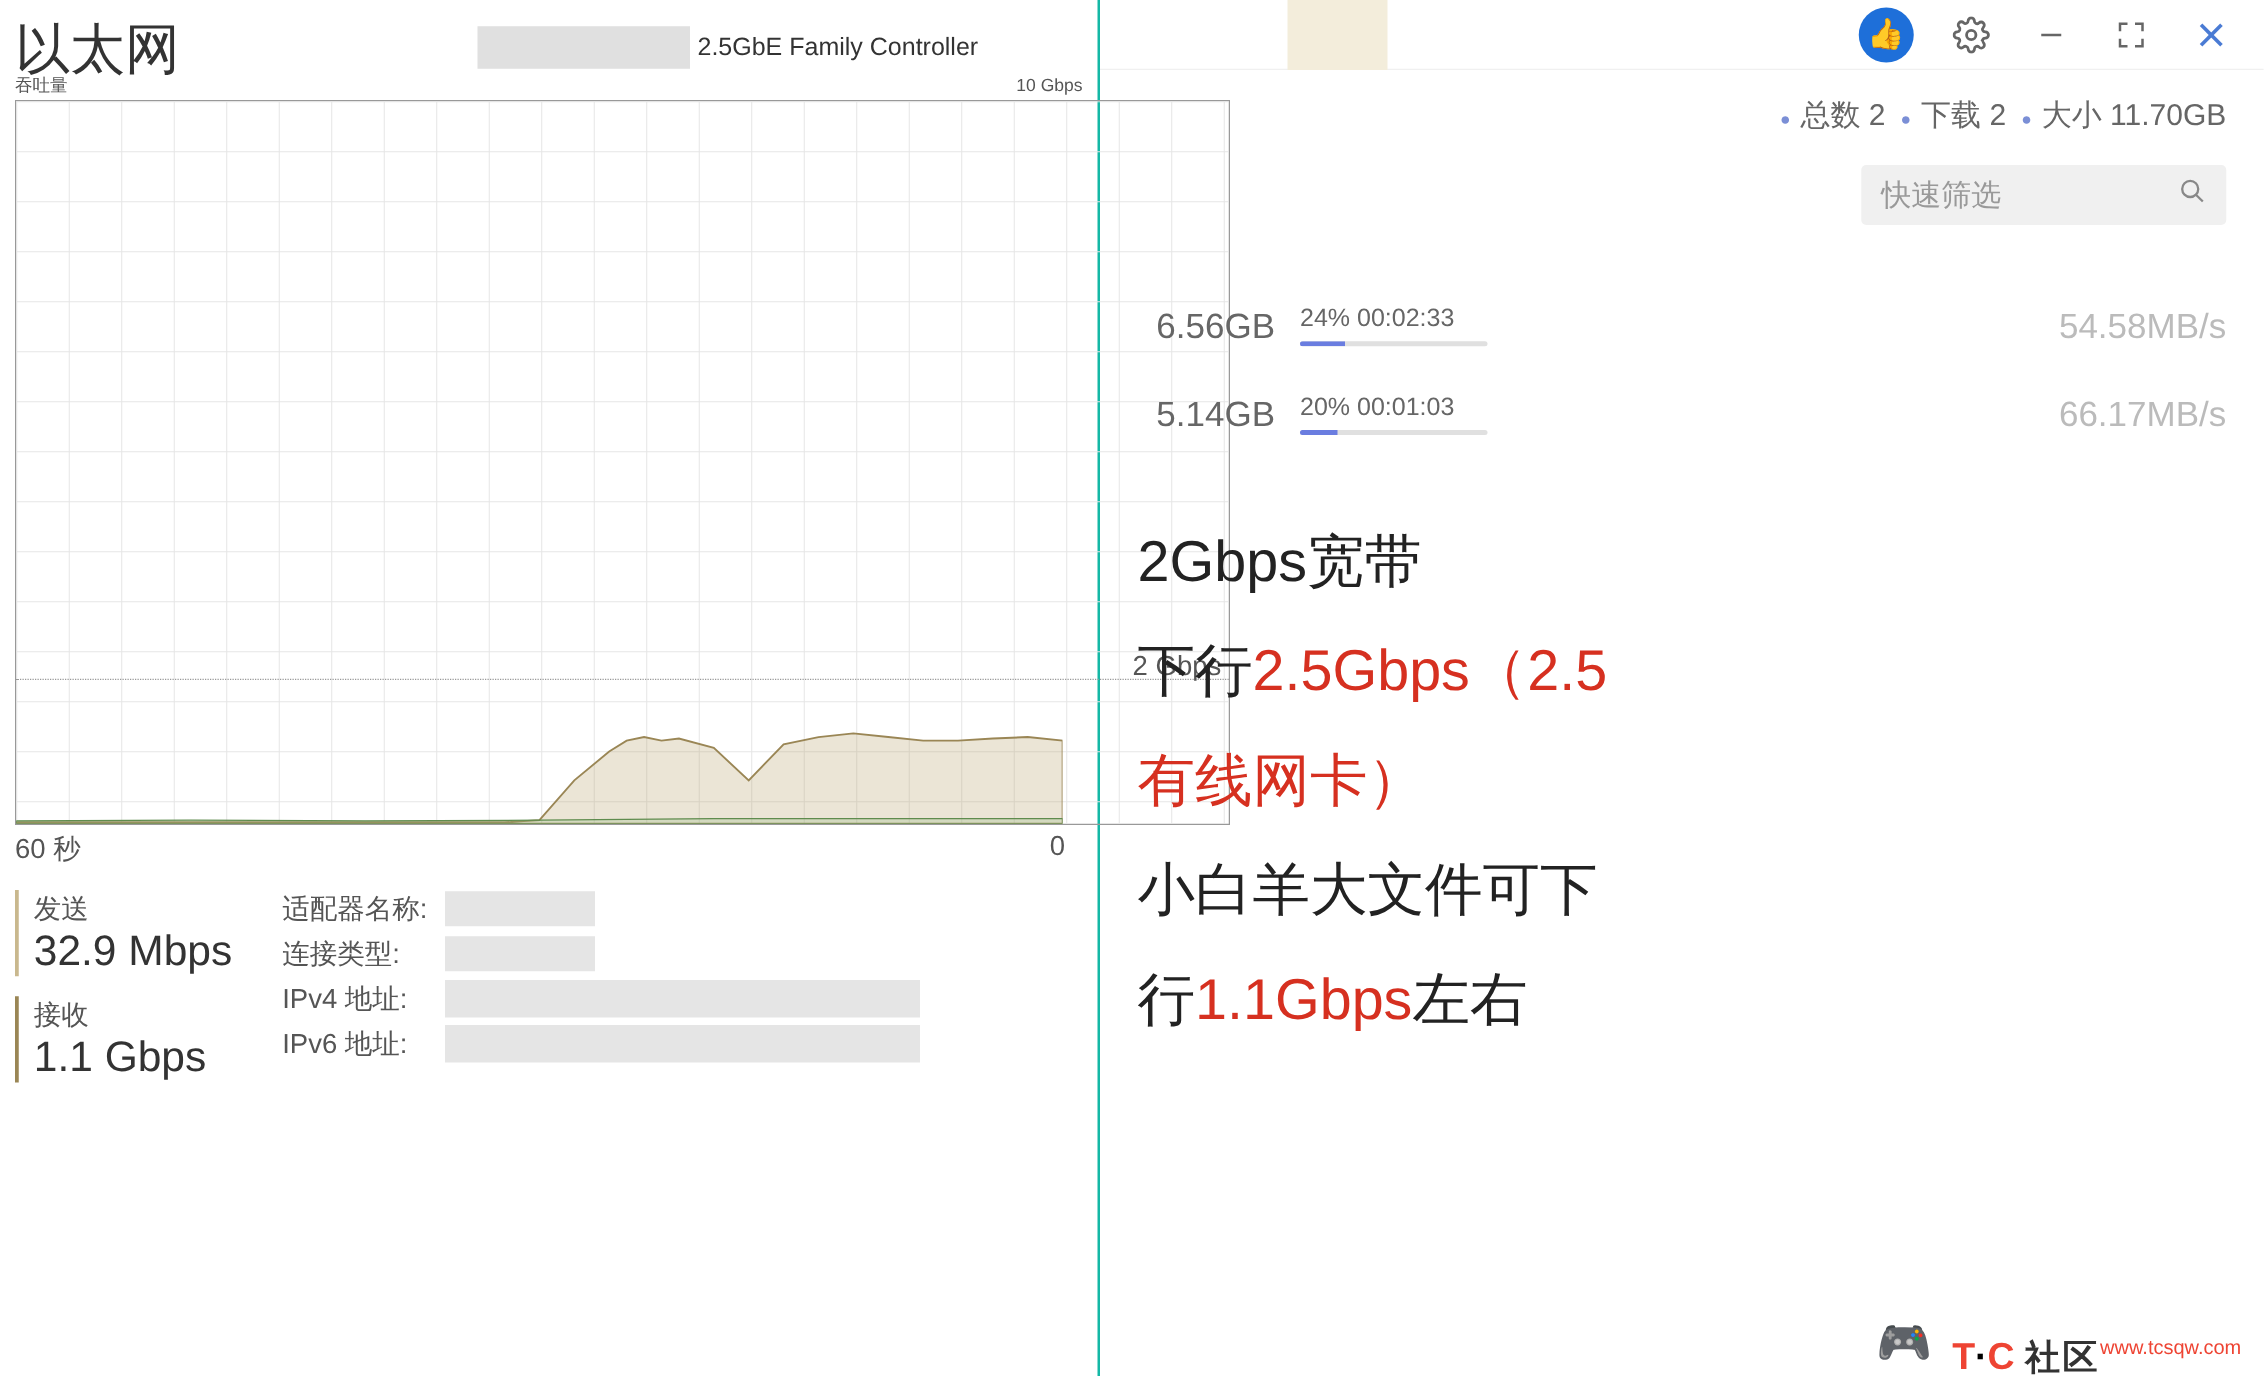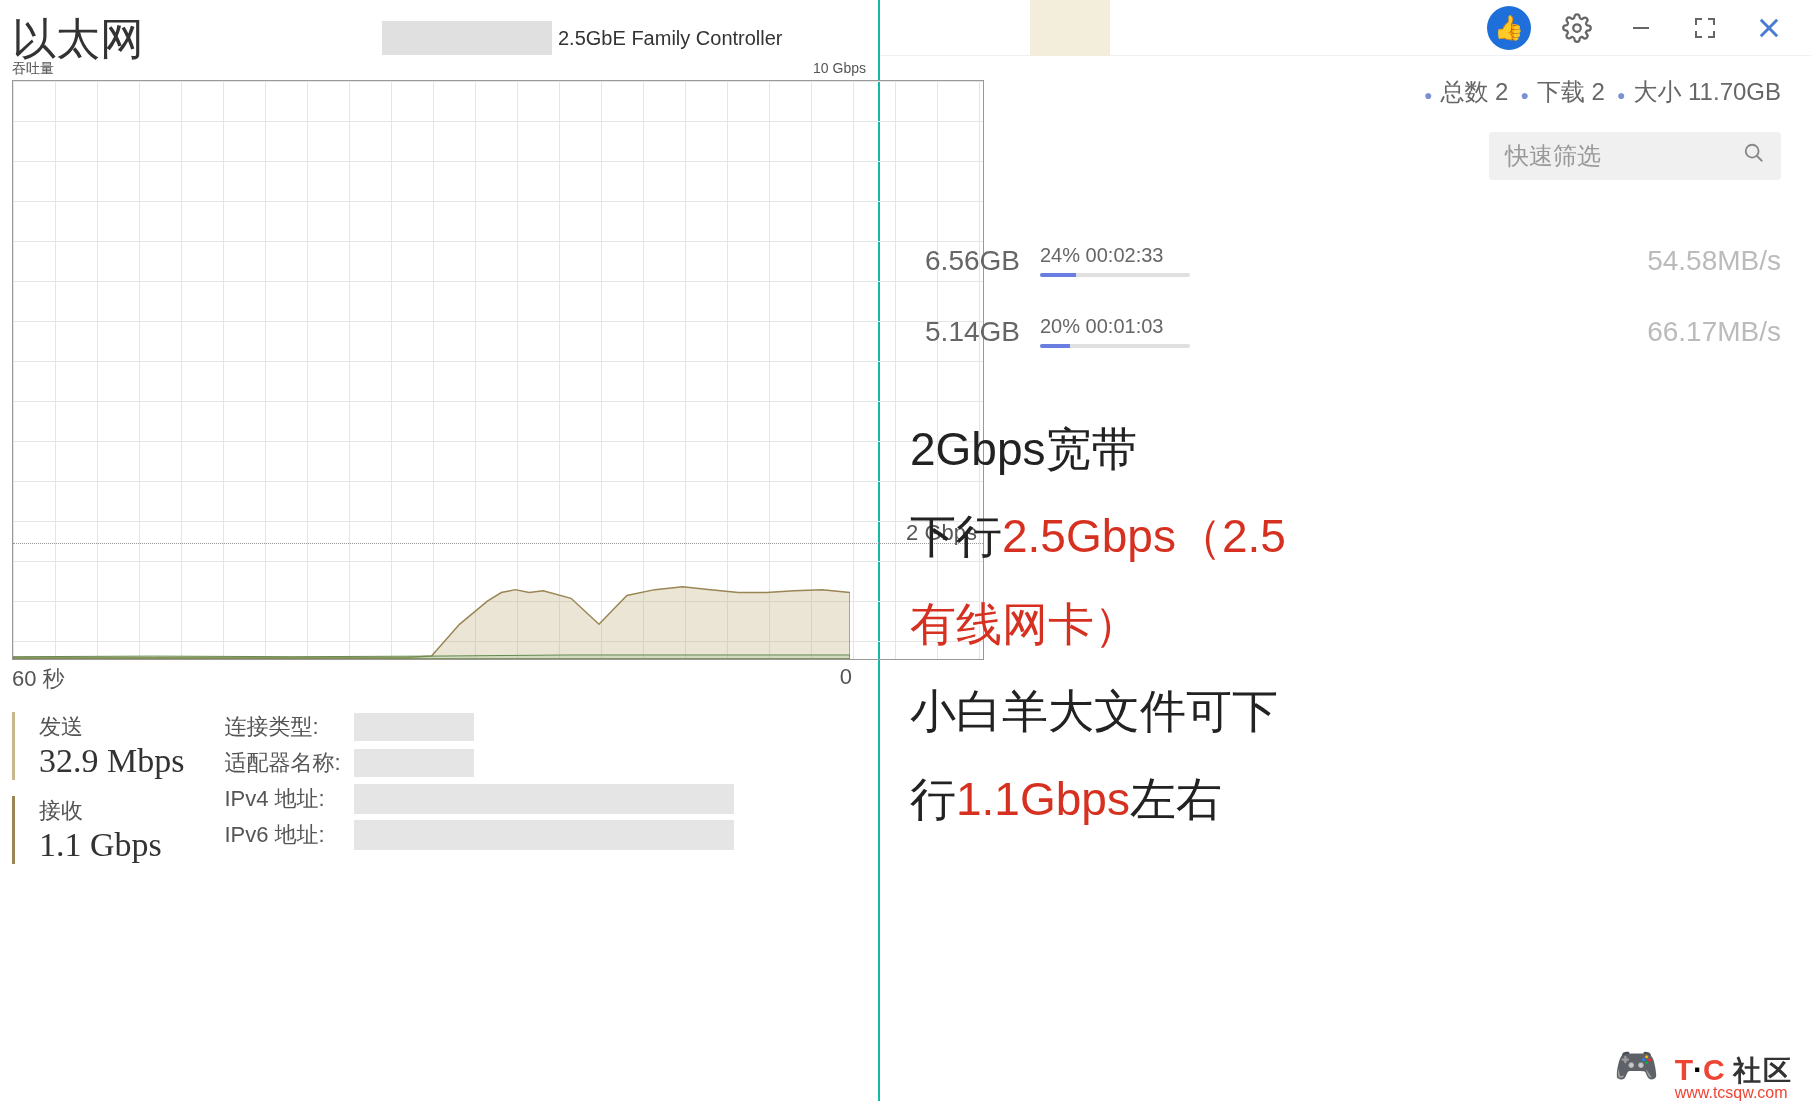--- a/index.html
+++ b/index.html
@@ -95,23 +95,22 @@
   gap: 28px;
 }
 .stats-grid {
   display: flex;
   margin-top: 18px;
   gap: 40px;
 }
 .stat-col { display: flex; flex-direction: column; }
 .stat-block {
   border-left: 3px solid #555;
-  padding-left: 24px;
+  padding-left: 12px;
   margin-bottom: 16px;
-  font-family: Liberation Serif, serif;
 }
 .stat-block.send { border-left-color: #c9b88e; }
 .stat-block.recv { border-left-color: #9a8655; }
 .stat-label { font-size: 22px; color: #555; }
 .stat-value { font-size: 34px; color: #333; }
 .detail-row {
   display: flex;
   align-items: center;
   font-size: 22px;
   color: #555;
@@ -223,21 +222,21 @@
   bottom: 0;
   display: flex;
   align-items: center;
   gap: 8px;
 }
 .wm-logo {
   width: 60px; height: 50px;
   display: flex; align-items: center; justify-content: center;
   font-size: 36px;
 }
-.wm-text { display: flex; flex-direction: column; line-height: 1; margin-top: 24px; }
+.wm-text { display: flex; flex-direction: row; line-height: 1; margin-top: 24px; }
 .wm-top { font-size: 30px; font-weight: bold; }
 .wm-t { color: #e43; }
 .wm-c { color: #e43; }
 .wm-sq { color: #333; font-size: 28px; letter-spacing: 2px; }
 .wm-url { font-size: 16px; color: #e43; }
 </style>
 </head>
 <body>
 
 <div class="container">
@@ -270,25 +269,25 @@
           <div class="stat-label">发送</div>
           <div class="stat-value">32.9 Mbps</div>
         </div>
         <div class="stat-block recv">
           <div class="stat-label">接收</div>
           <div class="stat-value">1.1 Gbps</div>
         </div>
       </div>
       <div class="stat-col">
         <div class="detail-row">
+          <span class="detail-label">适配器名称:</span>
+          <span class="detail-redacted sm"></span>
+        </div>
+        <div class="detail-row">
           <span class="detail-label">连接类型:</span>
-          <span class="detail-redacted sm"></span>
-        </div>
-        <div class="detail-row">
-          <span class="detail-label">适配器名称:</span>
           <span class="detail-redacted sm"></span>
         </div>
         <div class="detail-row">
           <span class="detail-label">IPv4 地址:</span>
           <span class="detail-redacted lg"></span>
         </div>
         <div class="detail-row">
           <span class="detail-label">IPv6 地址:</span>
           <span class="detail-redacted lg"></span>
         </div>

